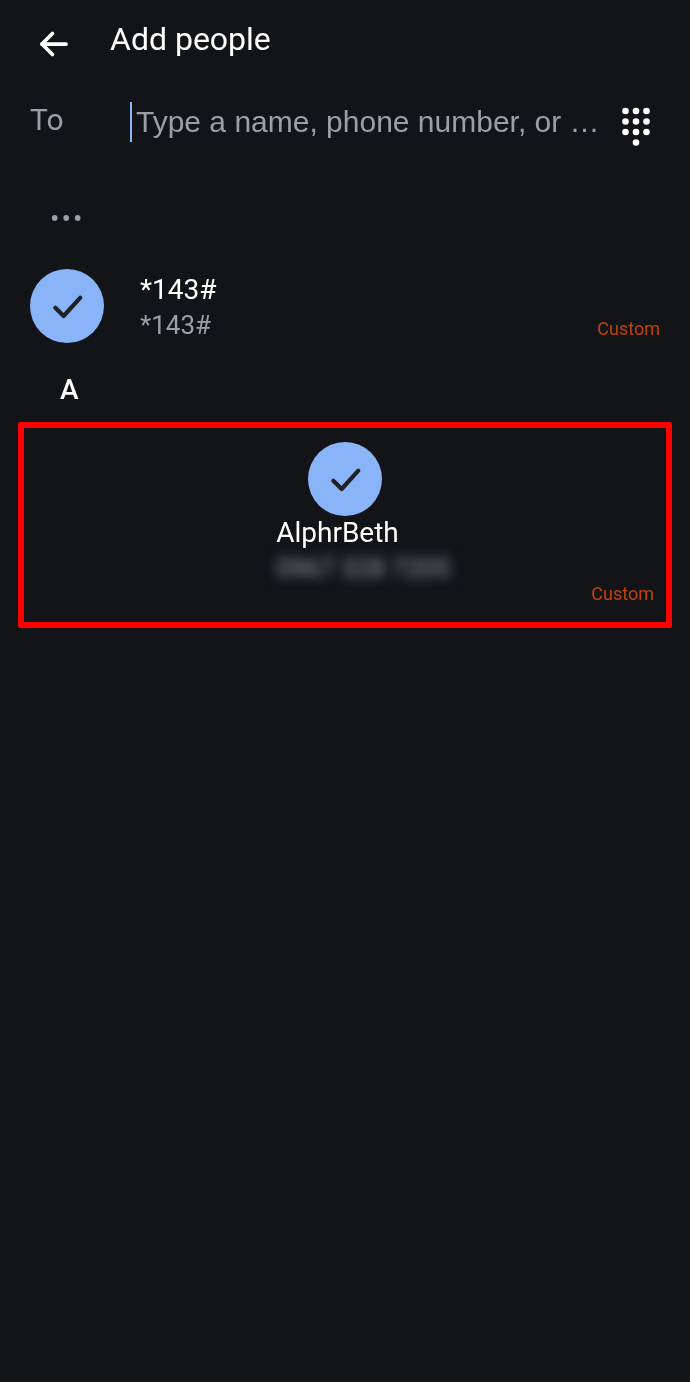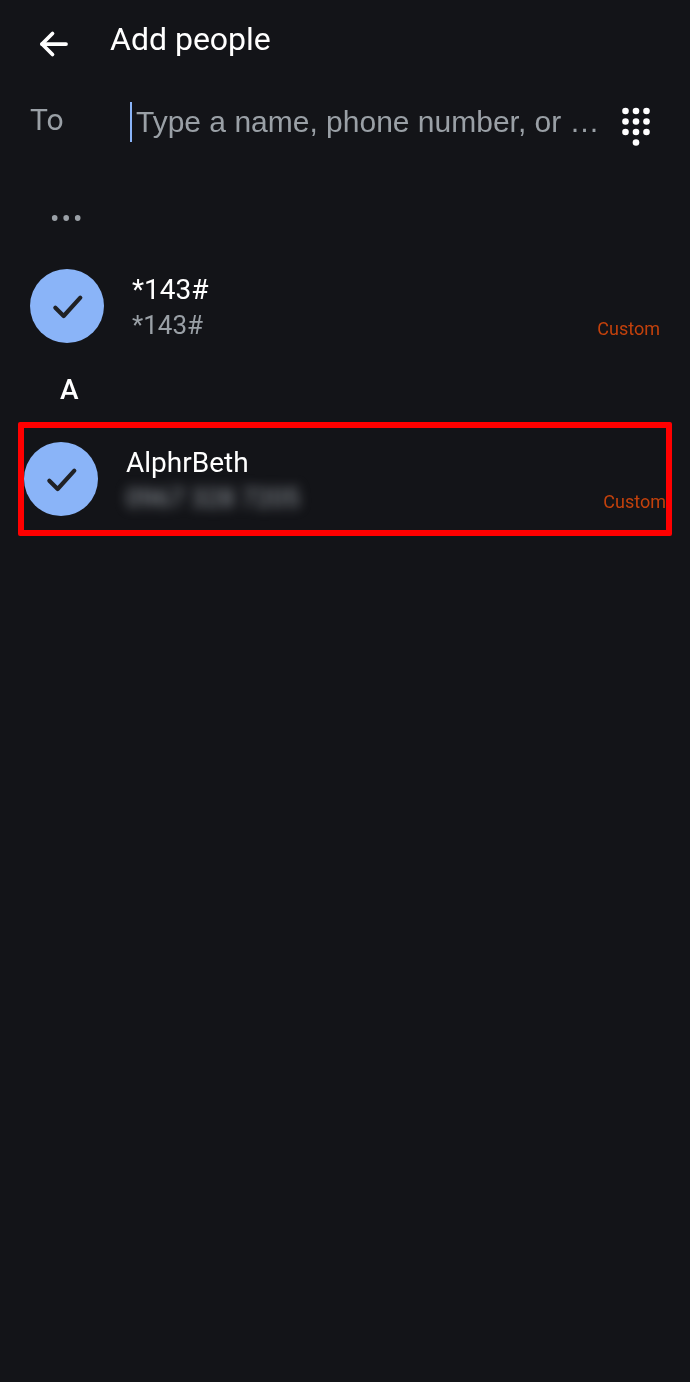--- a/index.html
+++ b/index.html
@@ -88,21 +88,21 @@
       height: 74px;
       border-radius: 50%;
       background-color: #8ab4f8;
       display: flex;
       align-items: center;
       justify-content: center;
       flex-shrink: 0;
     }
     .contact-info {
       flex: 1;
-      margin-left: 28px;
+      margin-left: 36px;
       display: flex;
       flex-direction: column;
     }
     .contact-name {
       font-size: 28px;
       color: #ffffff;
       margin-bottom: 4px;
     }
     .contact-phone {
       font-size: 26px;
@@ -123,21 +123,22 @@
       font-size: 28px;
       font-weight: 500;
       color: #ffffff;
     }
     .highlight-box {
       border: 6px solid #ff0000;
       margin: 4px 18px;
       border-radius: 2px;
     }
     .highlight-box .contact-row {
-      padding: 14px 0;
+      padding: 14px 12px;
+      flex-direction: column;
     }
   </style>
 </head>
 <body>
 
 <div class="header">
   <div class="back-button">
     <svg width="36" height="36" viewBox="0 0 24 24" fill="none" stroke="#ffffff" stroke-width="2.5" stroke-linecap="round" stroke-linejoin="round">
       <line x1="20" y1="12" x2="4" y2="12"></line>
       <polyline points="11 19 4 12 11 5"></polyline>

